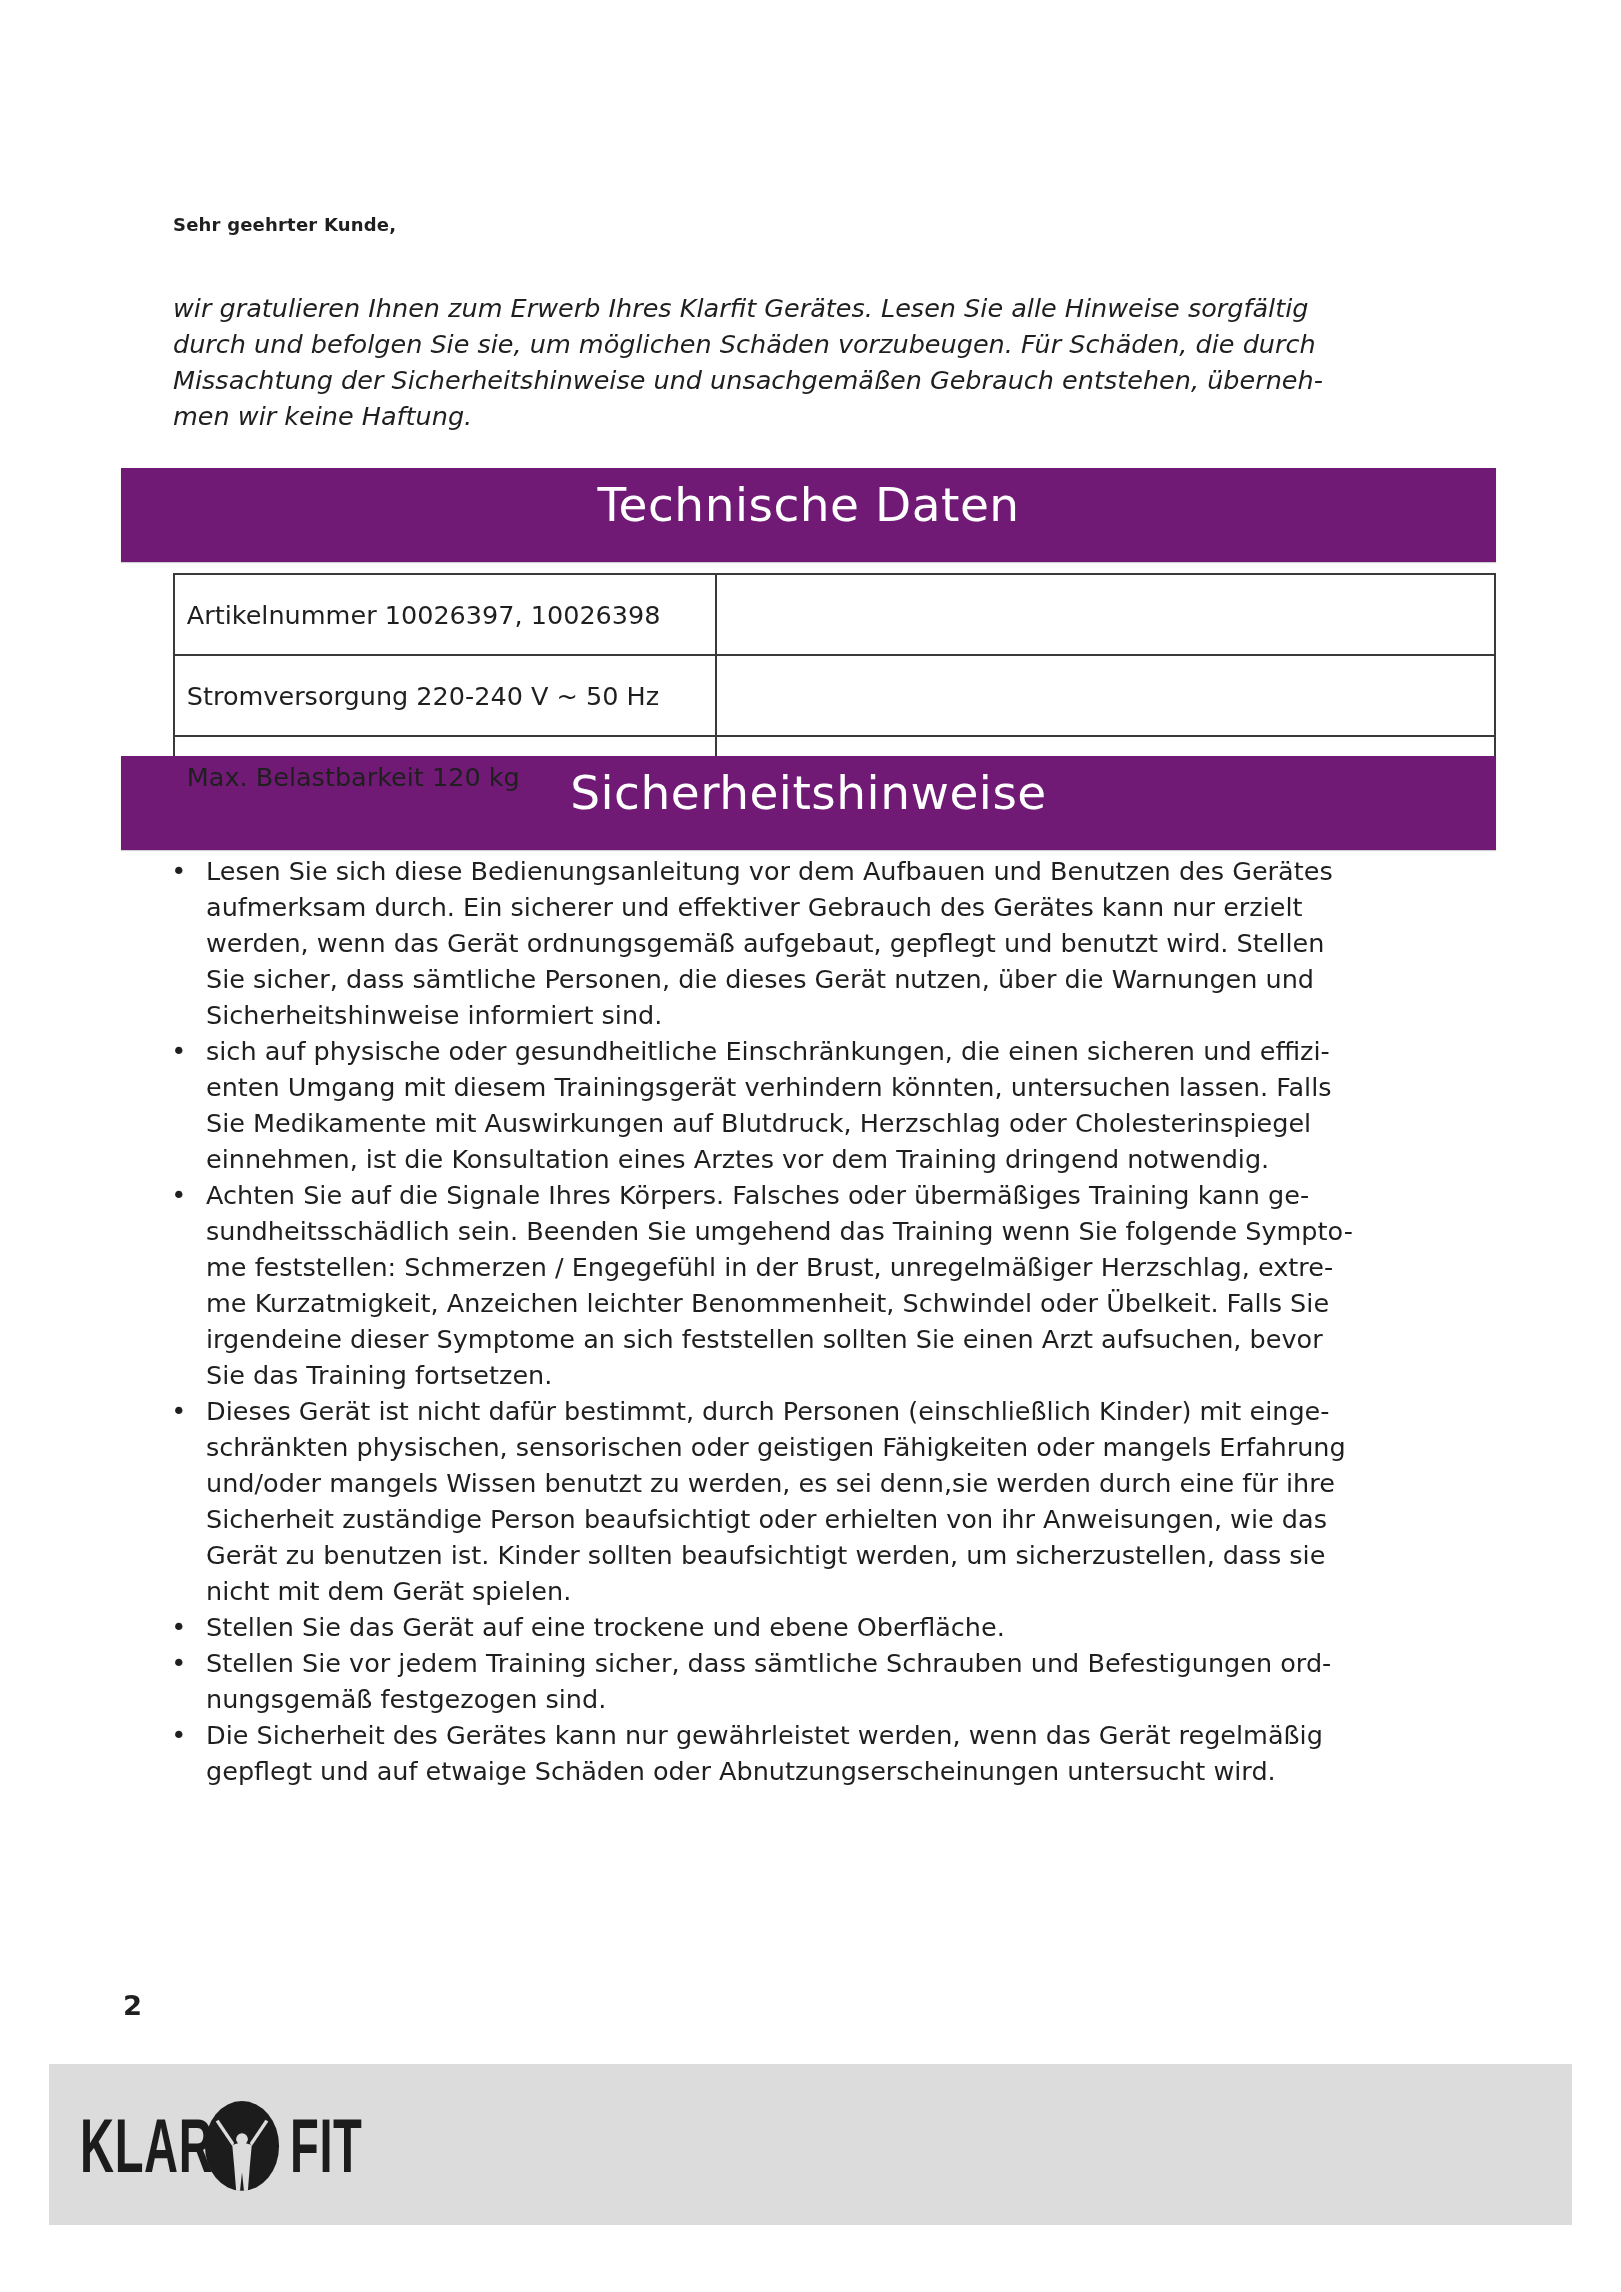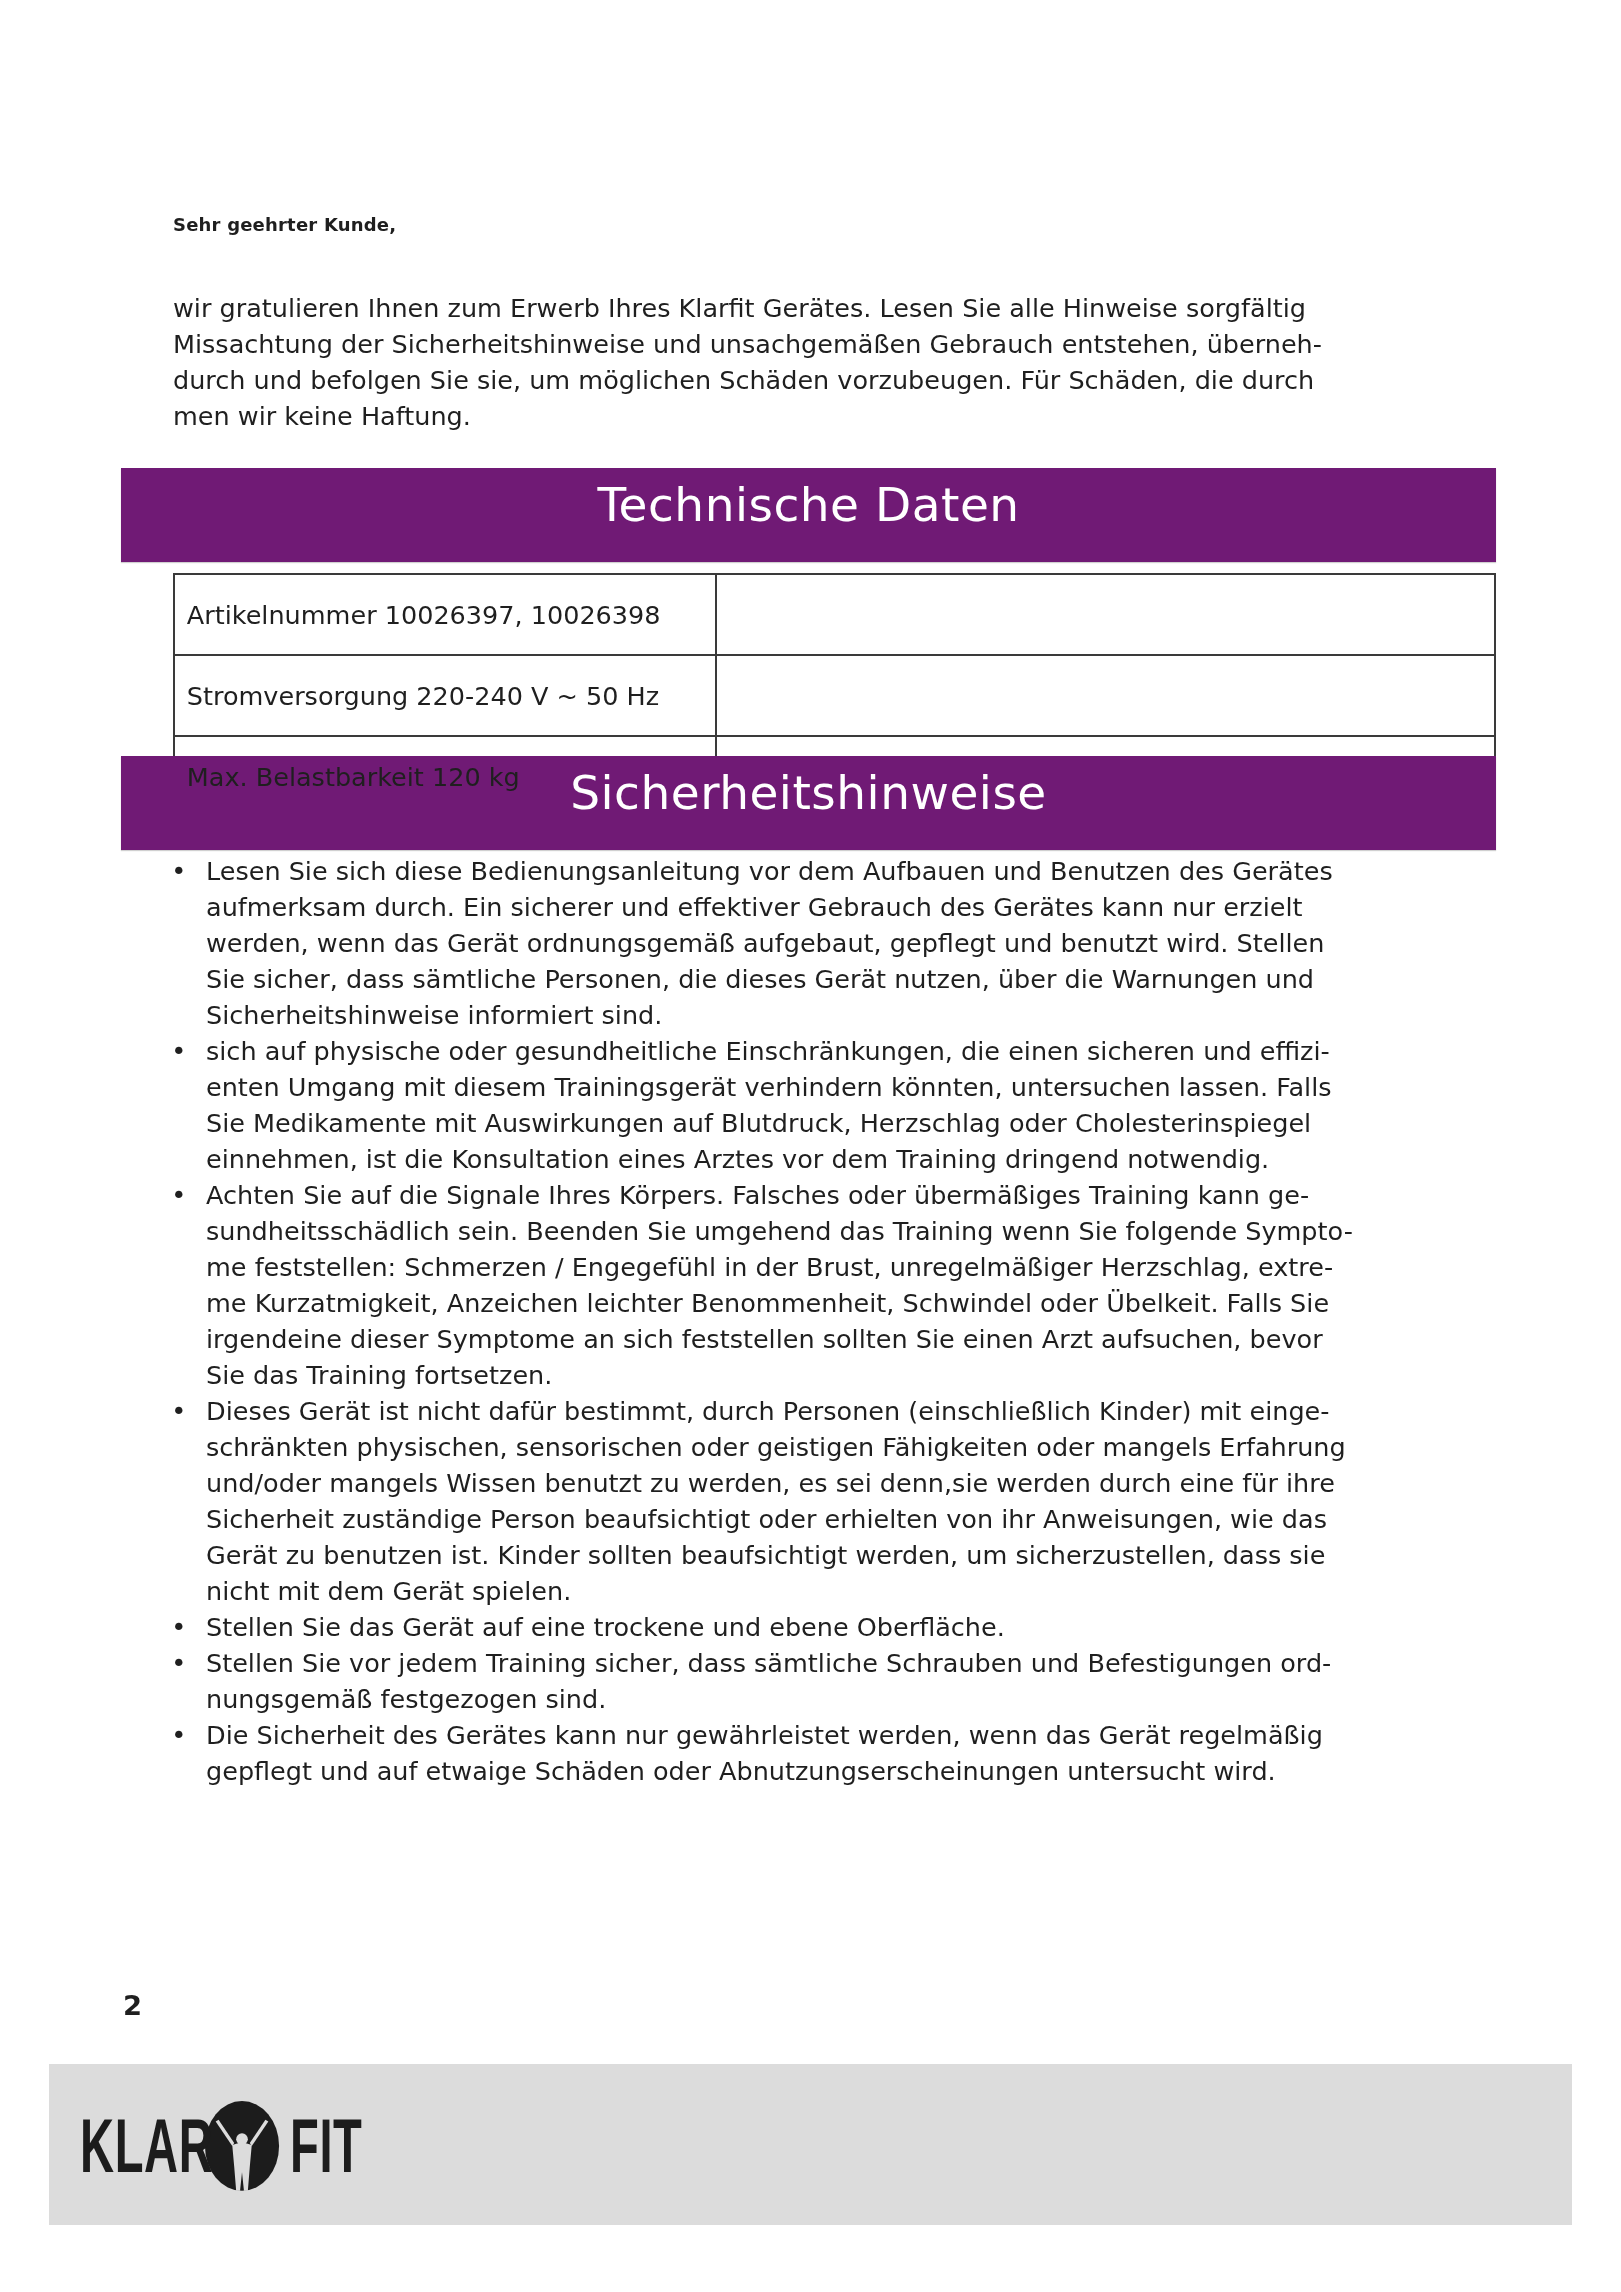--- a/index.html
+++ b/index.html
@@ -1,19 +1,19 @@
 <!DOCTYPE html>
 <html><head>
 <meta charset="utf-8">
 <style>
   html, body { margin:0; padding:0; background:#ffffff; }
   body { width:1621px; height:2293px; position:relative; overflow:hidden;
          font-family:"DejaVu Sans", sans-serif; color:#1f1f1f; }
   .greeting { position:absolute; left:173px; top:214px; font-size:18px; font-weight:bold; letter-spacing:0.2px; }
-  .intro { position:absolute; left:173px; top:290px; width:1313px; font-size:25.5px; line-height:36px; }
+  .intro { position:absolute; left:173px; top:290px; width:1313px; font-size:25.5px; line-height:36px;font-style:italic; }
   .intro .line { display:block; white-space:nowrap; }
   .section-bar { position:absolute; left:121px; width:1375px; height:94px; background:#701a75;
                  color:#ffffff; font-size:47px; line-height:73px; text-align:center; letter-spacing:0.5px;
                  box-shadow:0 1px 1px #d0d0d0; }
   #bar-tech { top:468px; }
   #bar-safety { top:756px; }
   .spec-table { position:absolute; left:173px; top:573px; width:1323px; border-collapse:collapse; }
   .spec-table td { border:2px solid #3a3a3a; height:47px; padding:16px; font-size:25.5px; vertical-align:middle; }
   .spec-table td.c1 { width:512px; padding-left:11.8px; white-space:nowrap; overflow:visible; position:relative; }
   .spec-table td.c2 { }
@@ -32,22 +32,22 @@
   .logo-fit { width:102px; }
   .logo-mark { width:80px; height:94px; margin:0 7.8px 0 0; }
 </style>
 </head>
 <body>
 
 <div class="greeting">Sehr geehrter Kunde,</div>
 
 <div class="intro">
   <span class="line">wir gratulieren Ihnen zum Erwerb Ihres Klarfit Gerätes. Lesen Sie alle Hinweise sorgfältig</span>
+  <span class="line">durch und befolgen Sie sie, um möglichen Schäden vorzubeugen. Für Schäden, die durch</span>
   <span class="line">Missachtung der Sicherheitshinweise und unsachgemäßen Gebrauch entstehen, überneh-</span>
-  <span class="line">durch und befolgen Sie sie, um möglichen Schäden vorzubeugen. Für Schäden, die durch</span>
   <span class="line">men wir keine Haftung.</span>
 </div>
 
 <div class="section-bar" id="bar-tech">Technische Daten</div>
 
 <table class="spec-table">
   <tbody>
       <tr>
     <td class="c1"><span>Artikelnummer 10026397, 10026398</span></td>
     <td class="c2"></td>

